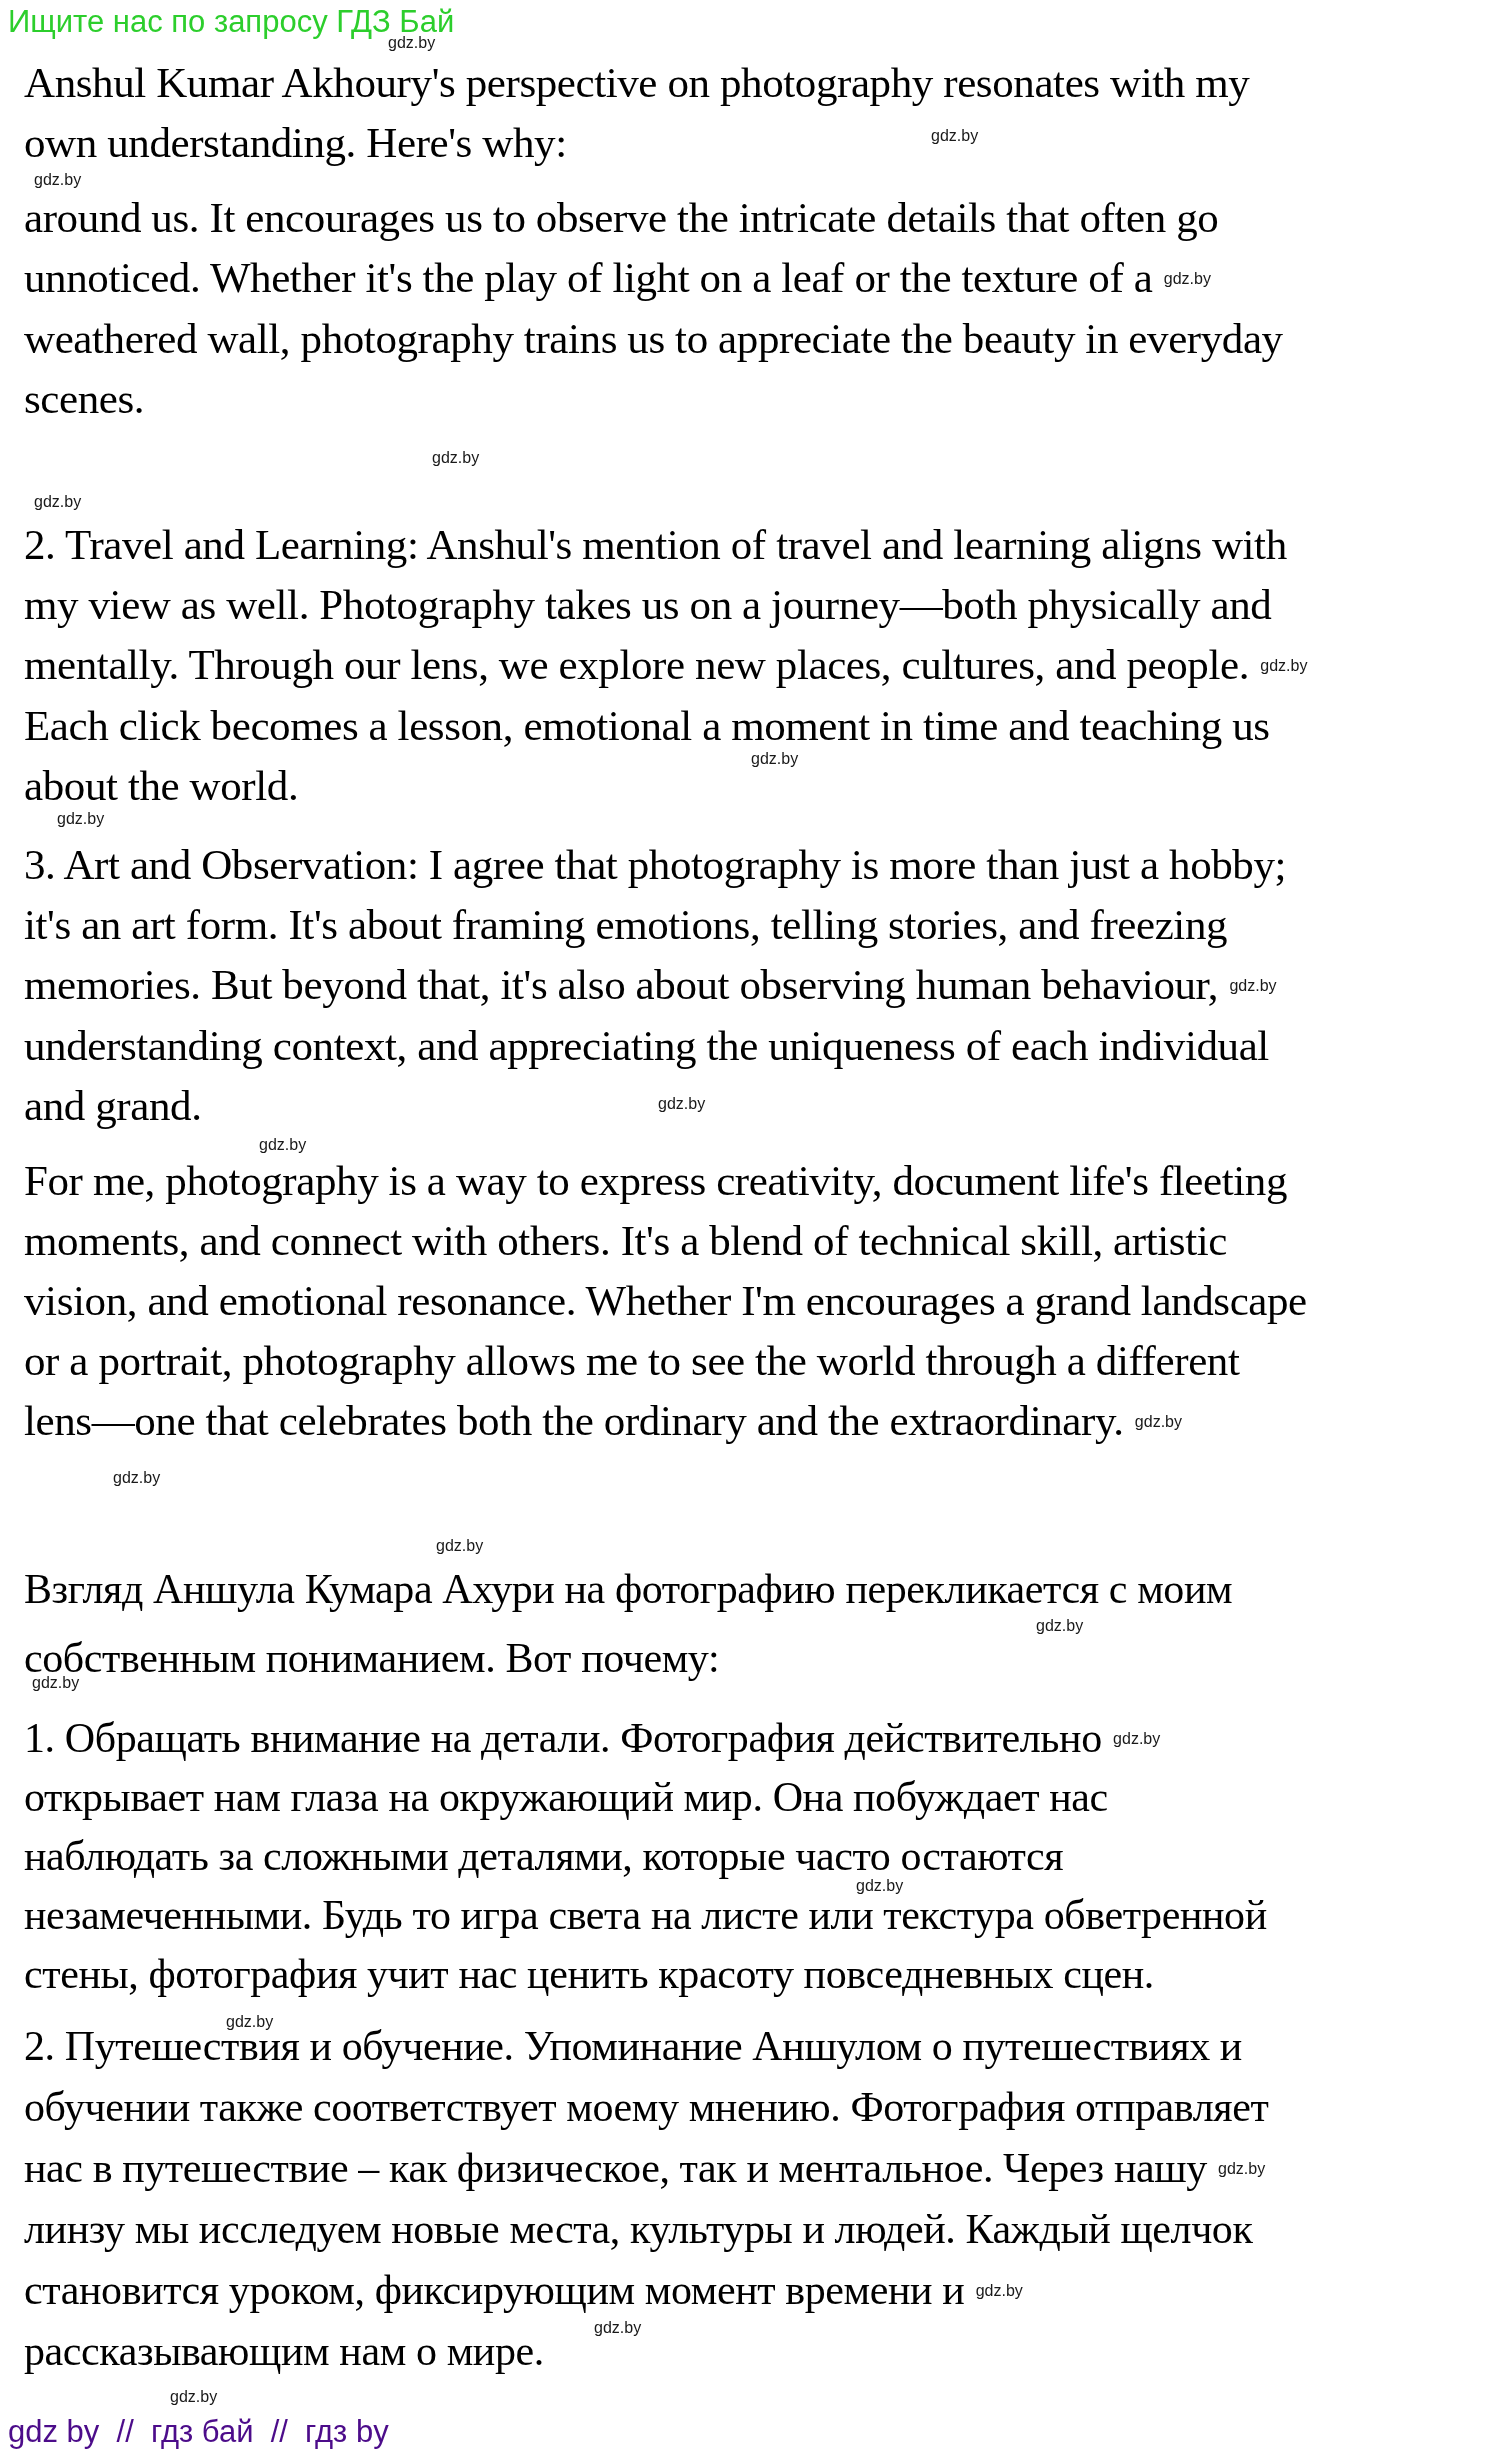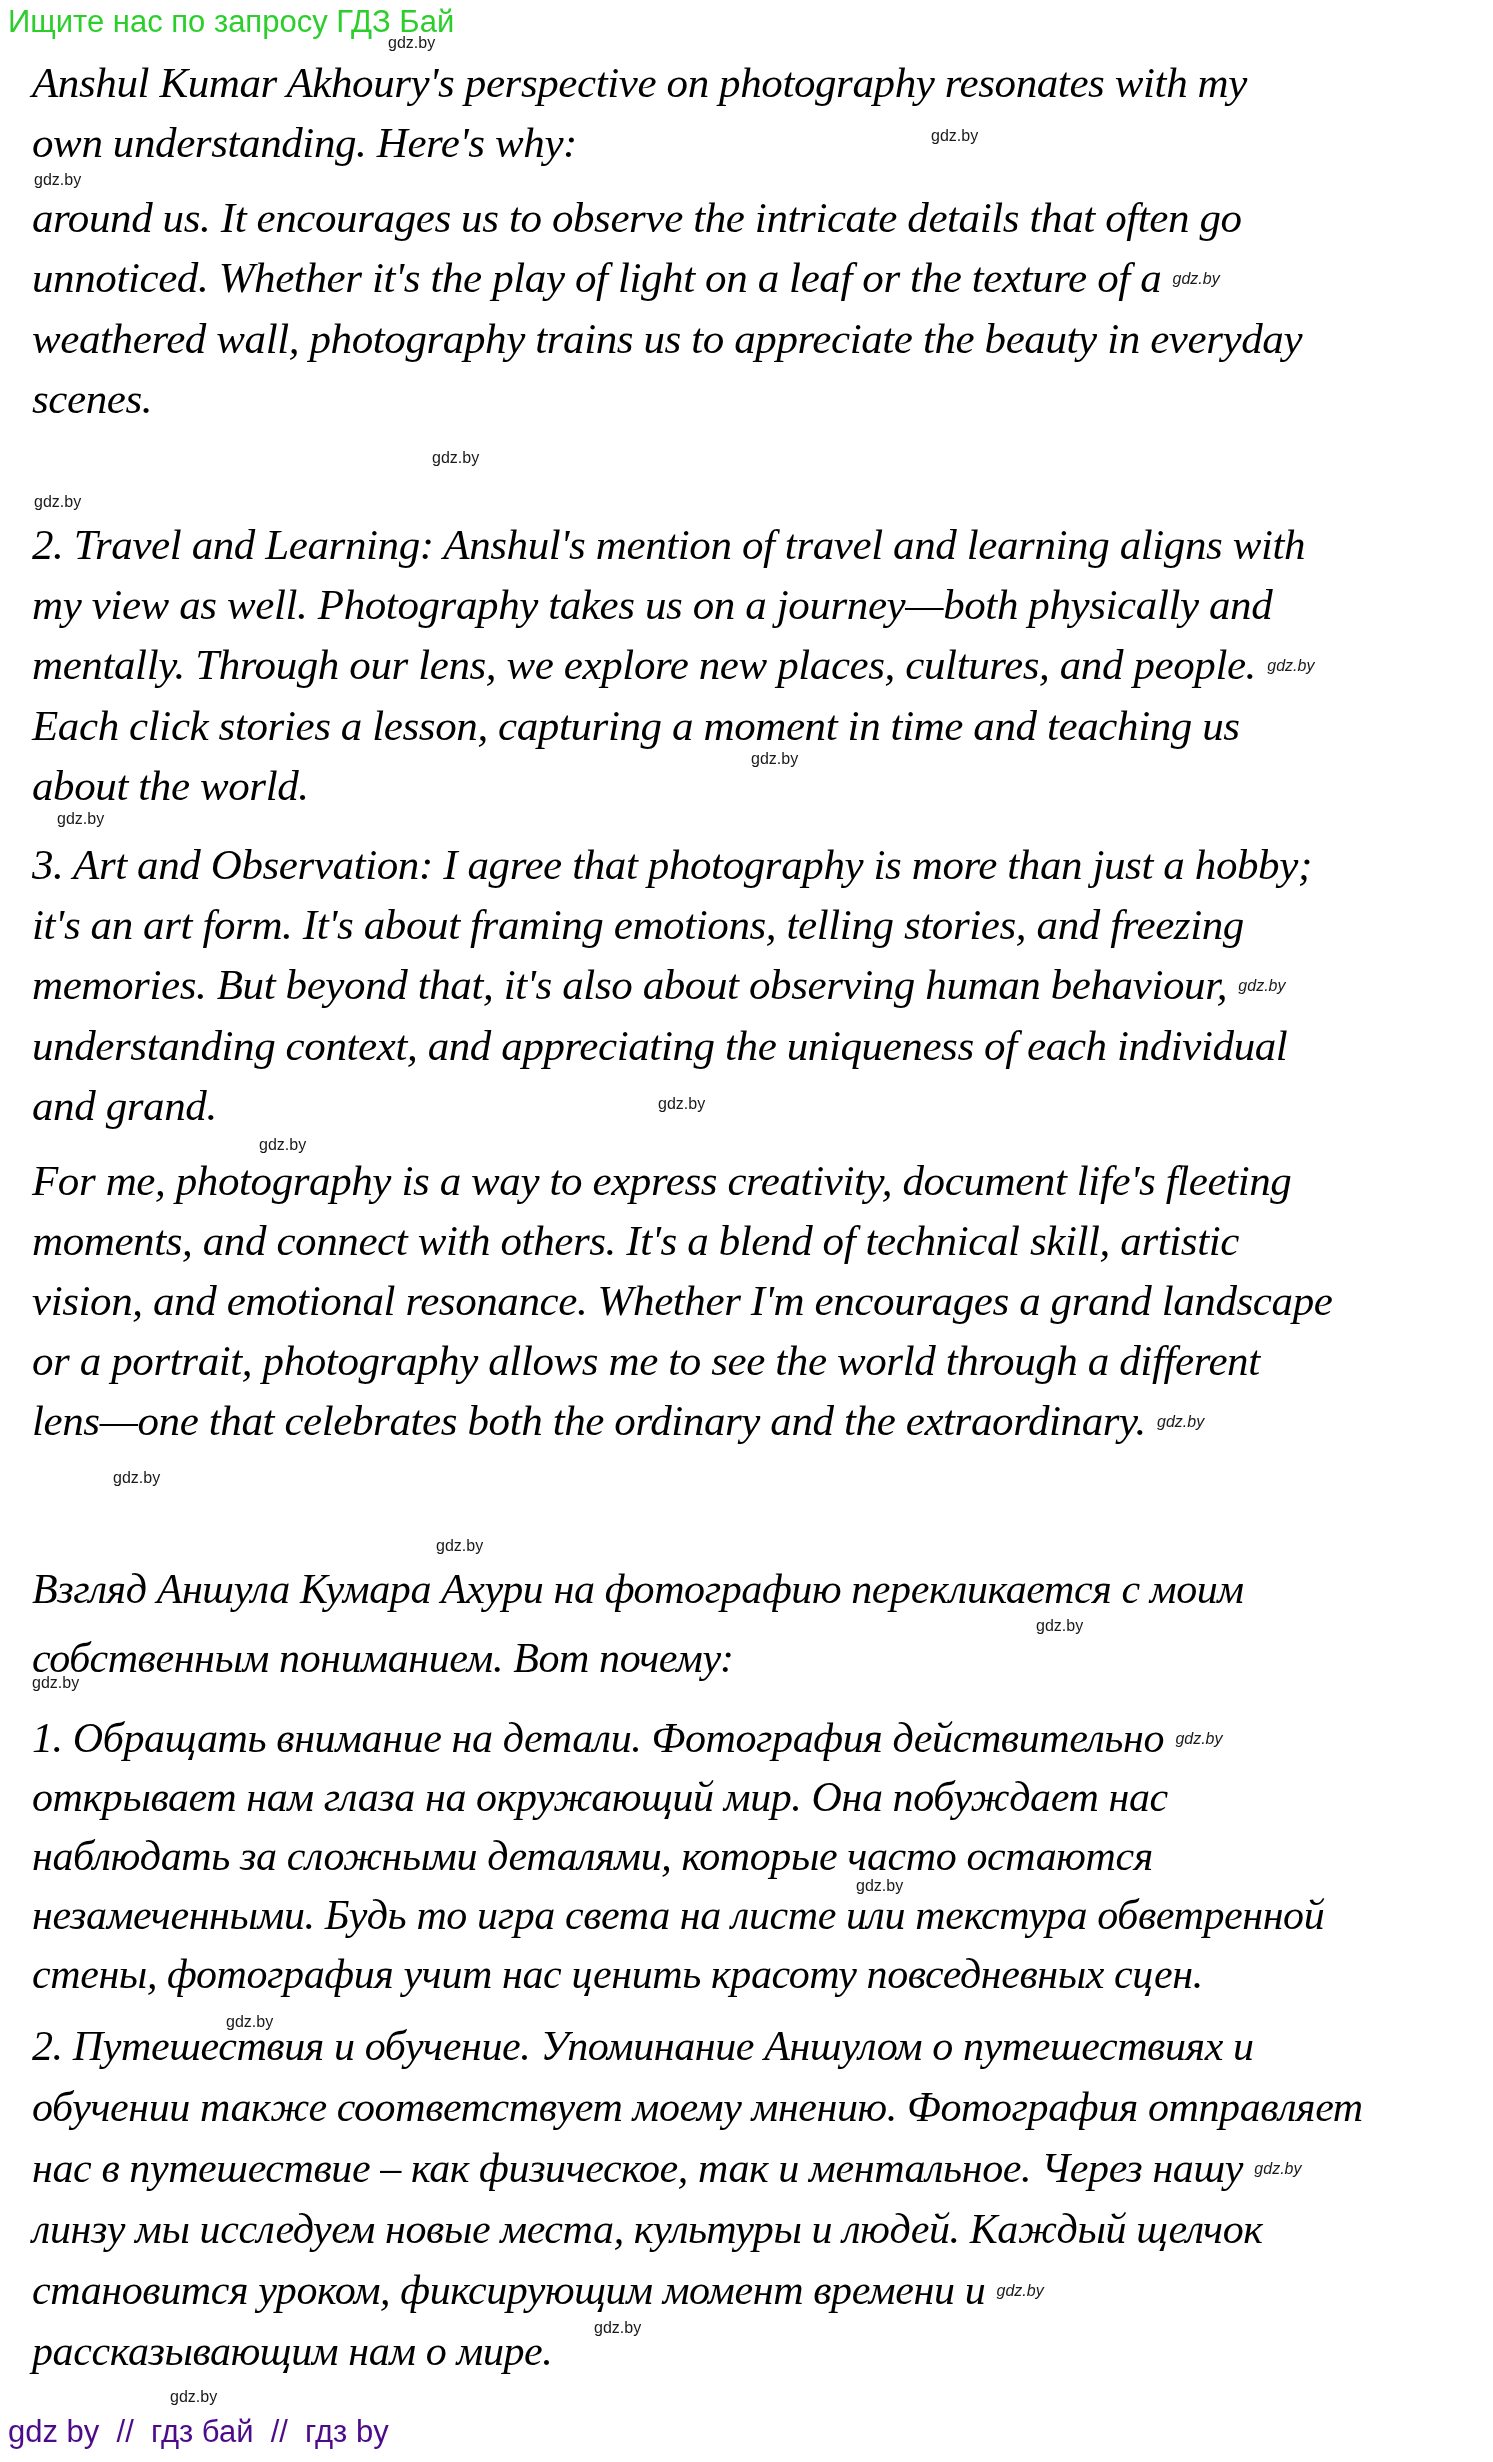--- a/index.html
+++ b/index.html
@@ -17,24 +17,23 @@
     left: 8px;
     width: 100%;
     text-align: left;
     font-family: "Liberation Sans", sans-serif;
     white-space: pre;
   }
   #promo-header { top: 4px;    font-size: 31px; color: var(--header-color, #2cce2c); }
   #promo-footer { top: 2414px; font-size: 31px; color: var(--footer-color, #4c0c8a); }
   .para {
     position: absolute;
-    left: 32px;
+    left: 24px;
     white-space: nowrap;
     letter-spacing: -0.4px;
-    font-style: italic;
   }
   .para.en { font-size: 43px; line-height: 60px; }
   .para.ru { font-size: 42px; line-height: 59px; }
   .line { white-space: nowrap; }
   .wm, .wm-inline {
     font-family: "Liberation Sans", sans-serif;
     font-size: 16px;
     letter-spacing: 0;
     color: var(--wm-color, #1a1a1a);
     text-align: right;
@@ -58,21 +57,21 @@
     <div class="line">around us. It encourages us to observe the intricate details that often go</div>
     <div class="line">unnoticed. Whether it's the play of light on a leaf or the texture of a<span class="wm-inline">gdz.by</span></div>
     <div class="line">weathered wall, photography trains us to appreciate the beauty in everyday</div>
     <div class="line">scenes.</div>
   </div>
 
   <div class="para en" style="top:515px">
     <div class="line">2. Travel and Learning: Anshul's mention of travel and learning aligns with</div>
     <div class="line">my view as well. Photography takes us on a journey—both physically and</div>
     <div class="line">mentally. Through our lens, we explore new places, cultures, and people.<span class="wm-inline">gdz.by</span></div>
-    <div class="line">Each click stories a lesson, capturing a moment in time and teaching us</div>
+    <div class="line">Each click becomes a lesson, emotional a moment in time and teaching us</div>
     <div class="line">about the world.</div>
   </div>
 
   <div class="para en" style="top:835px">
     <div class="line">3. Art and Observation: I agree that photography is more than just a hobby;</div>
     <div class="line">it's an art form. It's about framing emotions, telling stories, and freezing</div>
     <div class="line">memories. But beyond that, it's also about observing human behaviour,<span class="wm-inline">gdz.by</span></div>
     <div class="line">understanding context, and appreciating the uniqueness of each individual</div>
     <div class="line">and grand.</div>
   </div>

